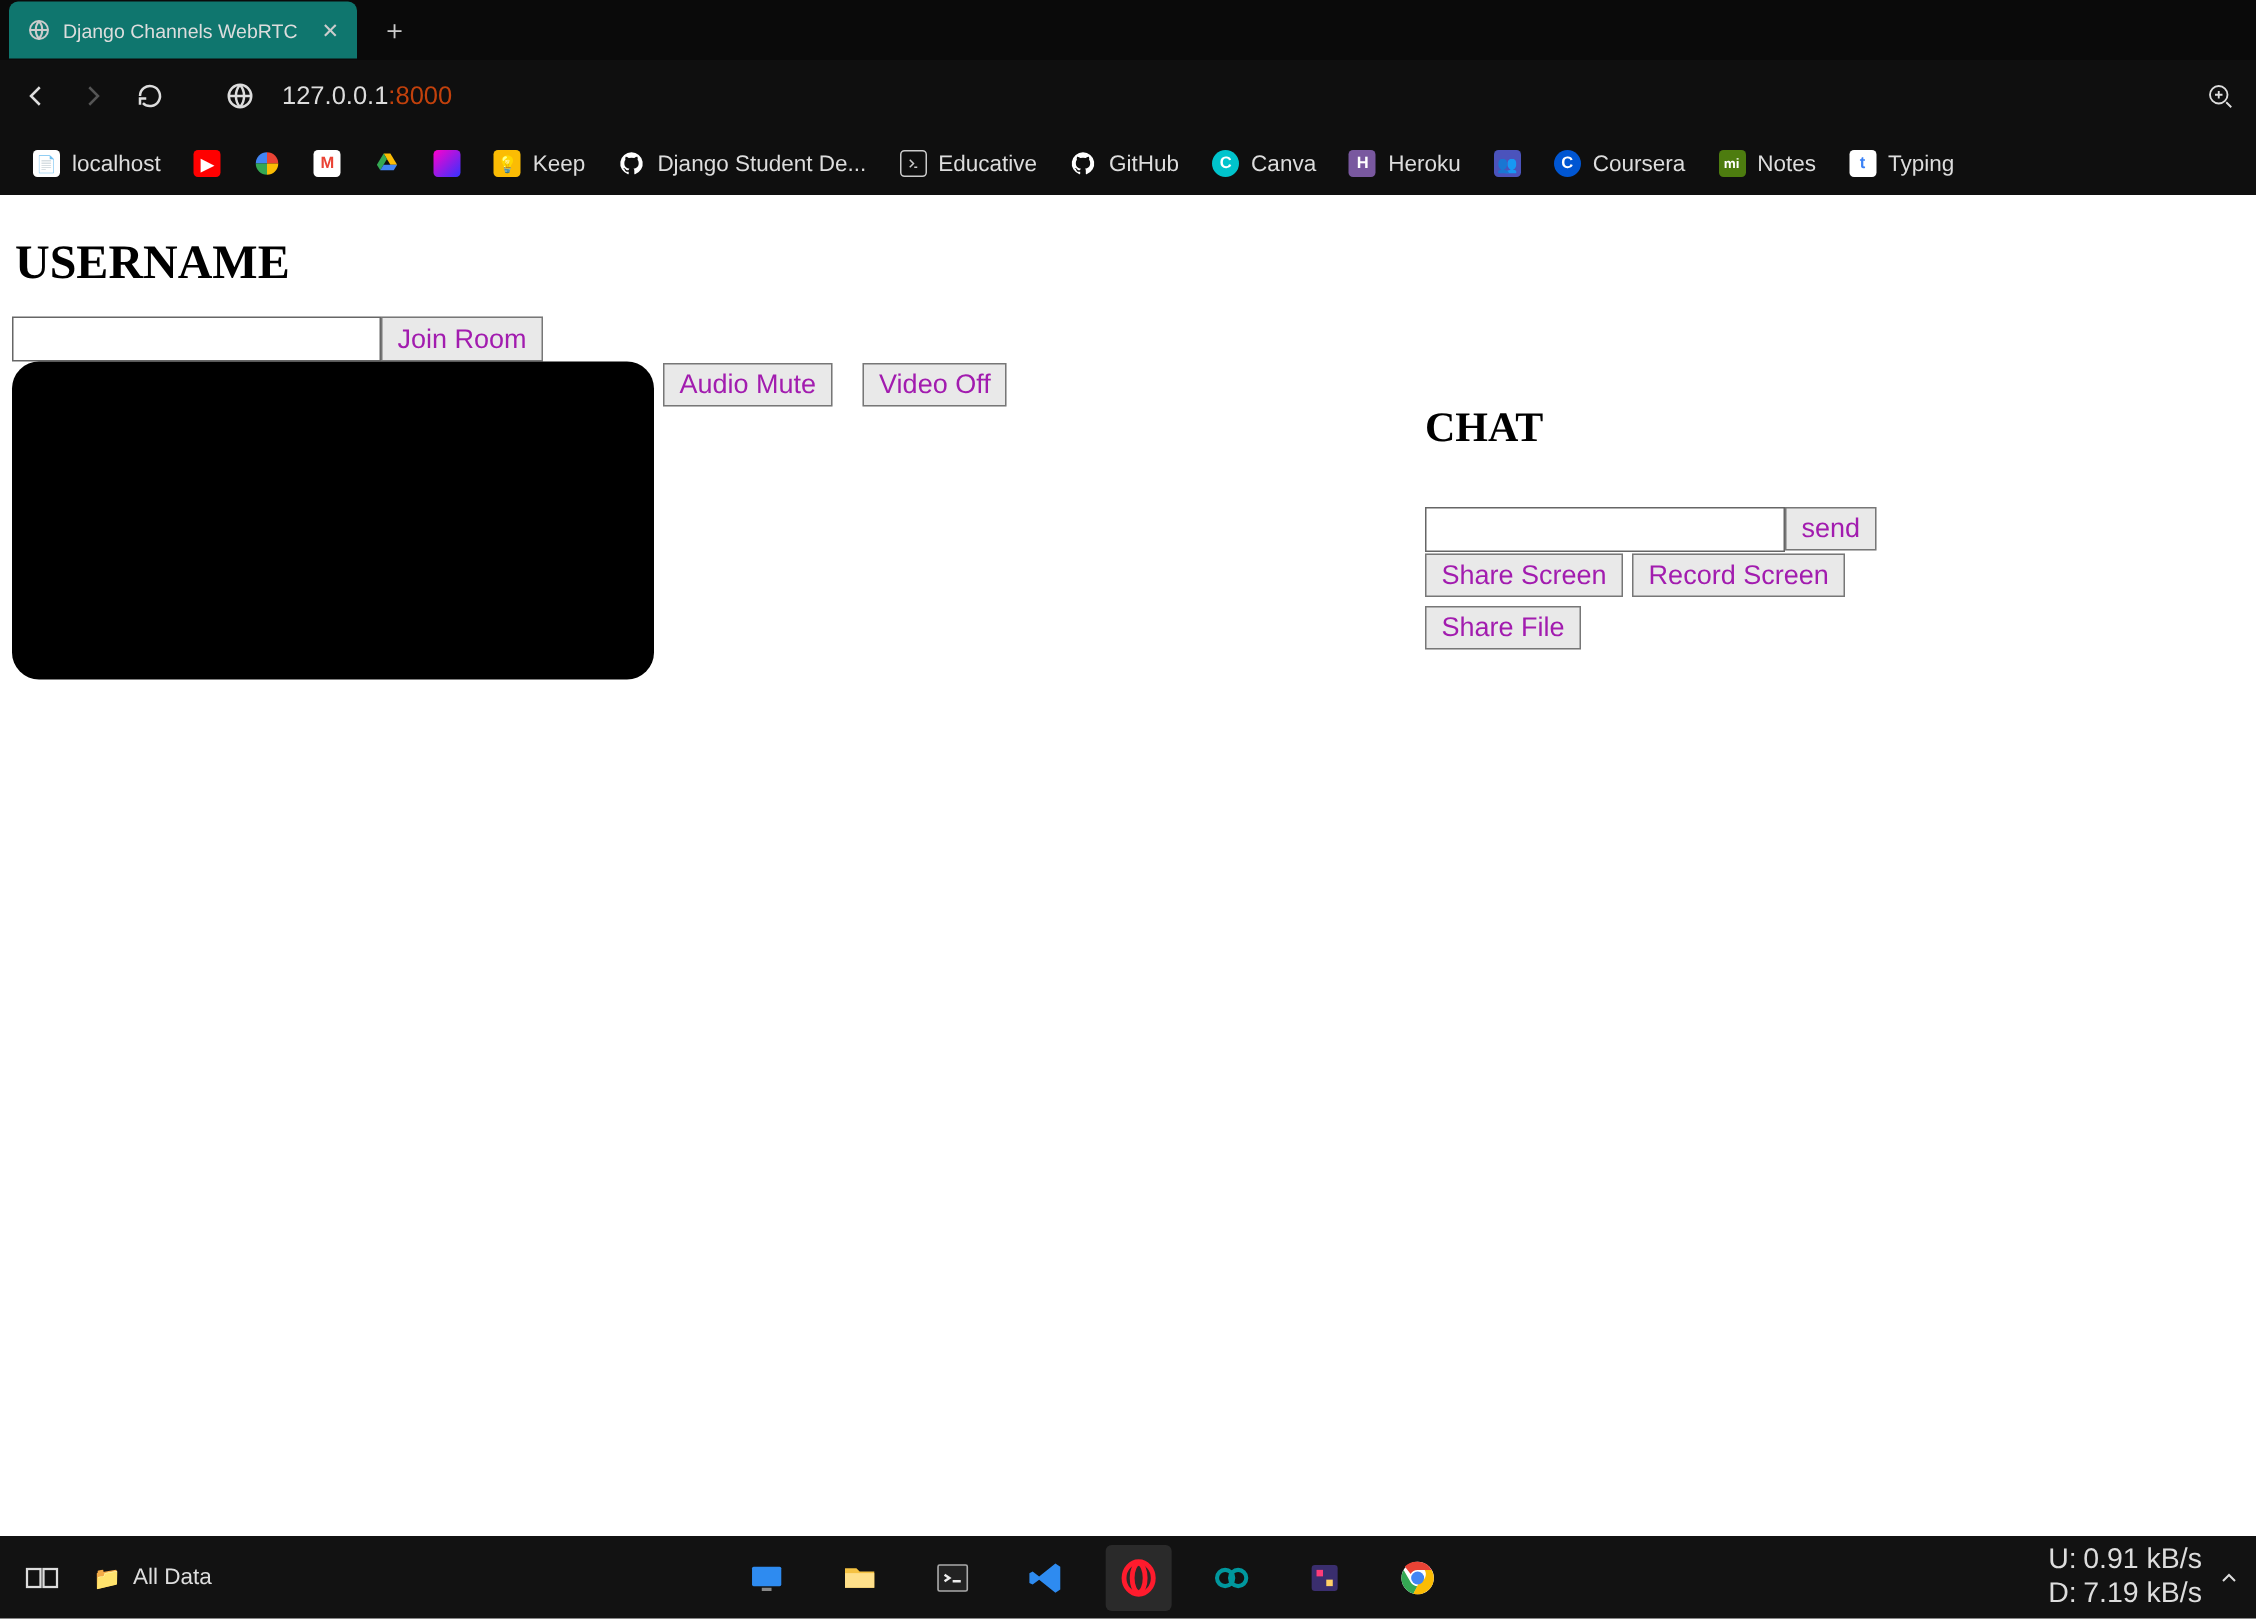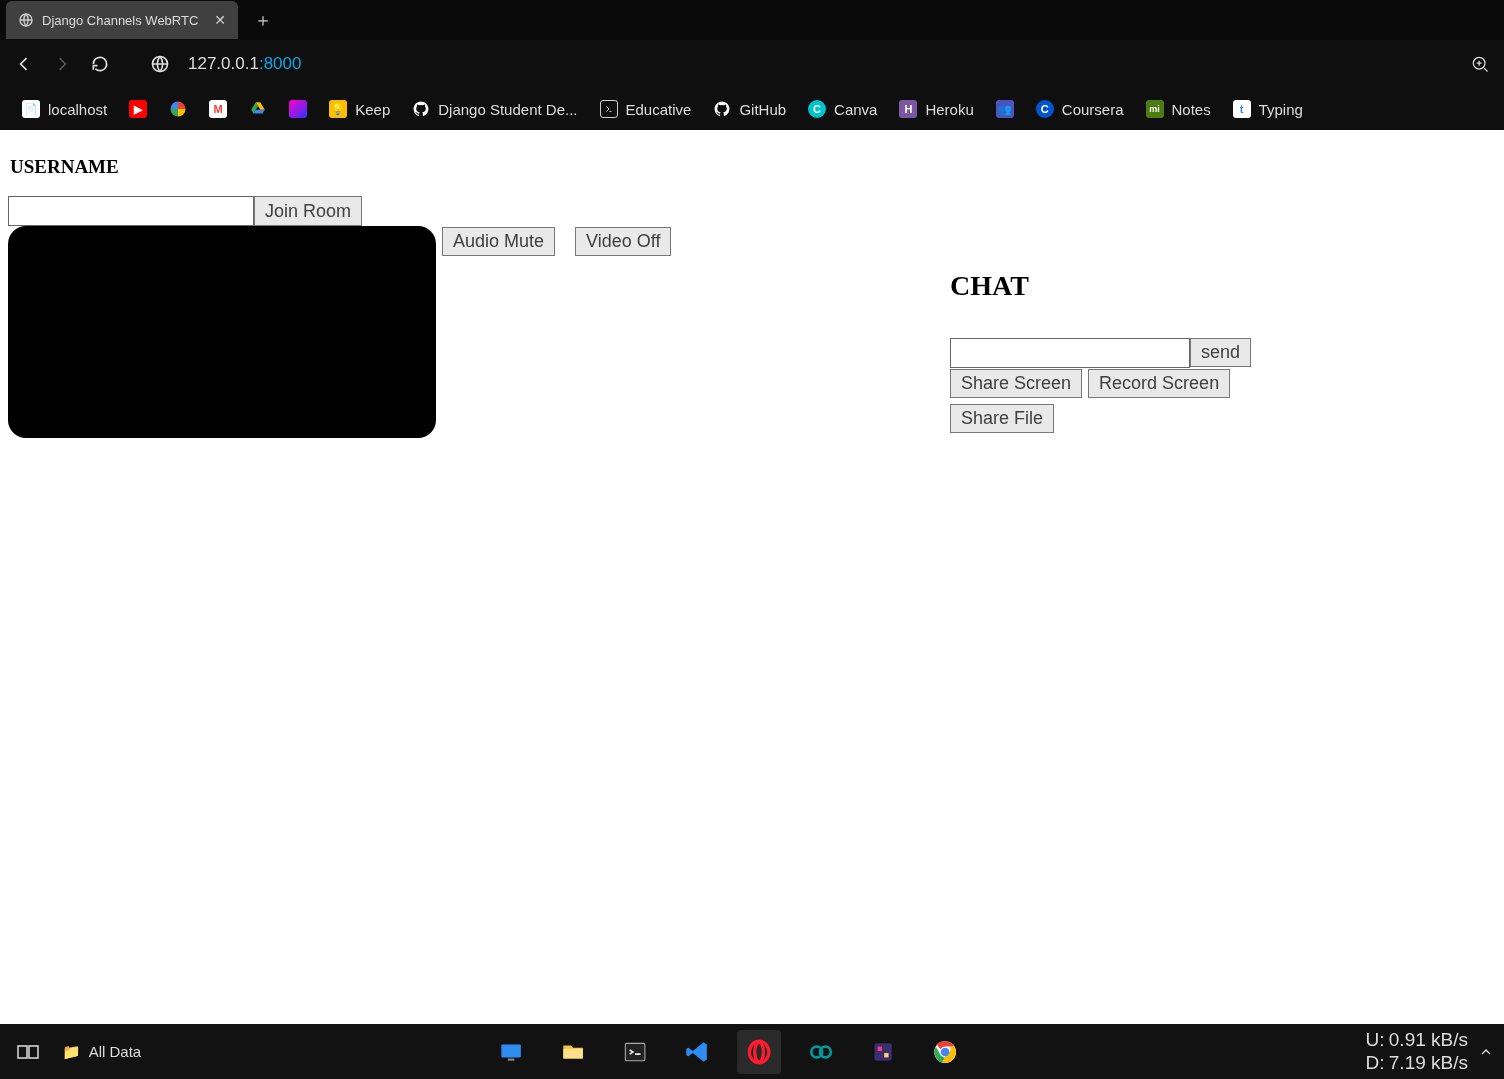--- a/index.html
+++ b/index.html
@@ -21,21 +21,21 @@
 .tab-bar {
   height: 40px;
   display: flex;
   align-items: center;
   background: #0a0a0a;
 }
 .tab {
   display: flex;
   align-items: center;
   gap: 8px;
-  background: #404040;
+  background: #0f766e;
   height: 38px;
   padding: 0 12px;
   border-top-left-radius: 6px;
   border-top-right-radius: 6px;
   margin-left: 6px;
   color: #ddd;
   font-size: 13px;
   max-width: 240px;
 }
 .tab .globe-icon { width: 16px; height: 16px; display: flex; align-items: center; justify-content: center; }
@@ -52,21 +52,21 @@
   align-items: center;
   gap: 18px;
   padding: 0 14px;
   color: #ddd;
 }
 .nav-arrow { width: 20px; height: 20px; display: flex; align-items: center; justify-content: center; }
 .nav-arrow.disabled { color: #555; }
 .reload { width: 20px; height: 20px; display: flex; align-items: center; justify-content: center; }
 .site-info { display:flex; align-items:center; gap:12px; }
 .url { color: #ddd; font-size: 17px; }
-.url .path { color: #0ea5e9; }
+.url .path { color: #c2410c; }
 .spacer { flex: 1; }
 .zoom-icon { width: 20px; height: 20px; }
 
 .bookmarks-bar {
   height: 42px;
   display: flex;
   align-items: center;
   gap: 22px;
   padding: 0 22px;
   color: #ddd;
@@ -90,21 +90,21 @@
   height: calc(100% - 130px - 55px);
   position: relative;
   overflow: hidden;
 }
 .page .main {
   padding: 8px;
 }
 h2.username-heading {
   font-family: "Times New Roman", Times, serif;
   font-weight: bold;
-  font-size: 19px;
+  font-size: 32px;
   margin: 18px 0 18px 2px;
 }
 .join-row {
   display: flex;
   align-items: stretch;
   gap: 0;
 }
 .join-row input[type="text"] {
   width: 246px;
   height: 30px;
@@ -112,21 +112,21 @@
   background: #fff;
   padding: 2px 4px;
   font-size: 14px;
 }
 button.page-btn {
   background: #e9e9e9;
   border: 1.5px solid #777;
   font-family: Arial, sans-serif;
   font-size: 18px;
   padding: 3px 10px;
-  color: #404040;
+  color: #a21caf;
 }
 .video-row {
   display: flex;
   align-items: flex-start;
   gap: 6px;
 }
 .video-box {
   width: 428px;
   height: 212px;
   background: #000;

